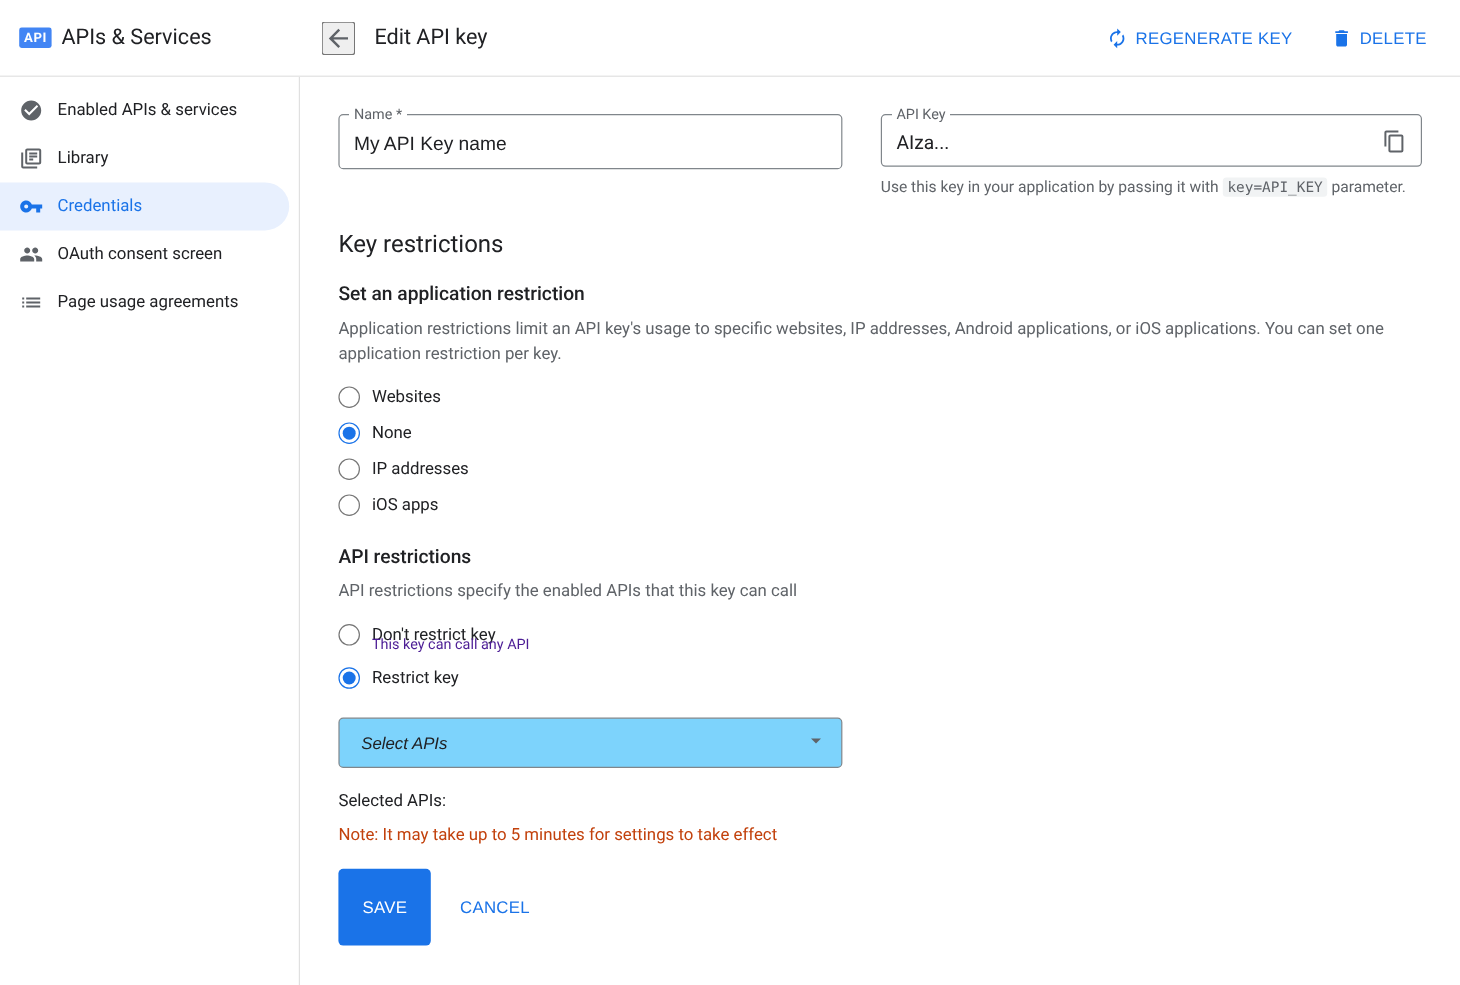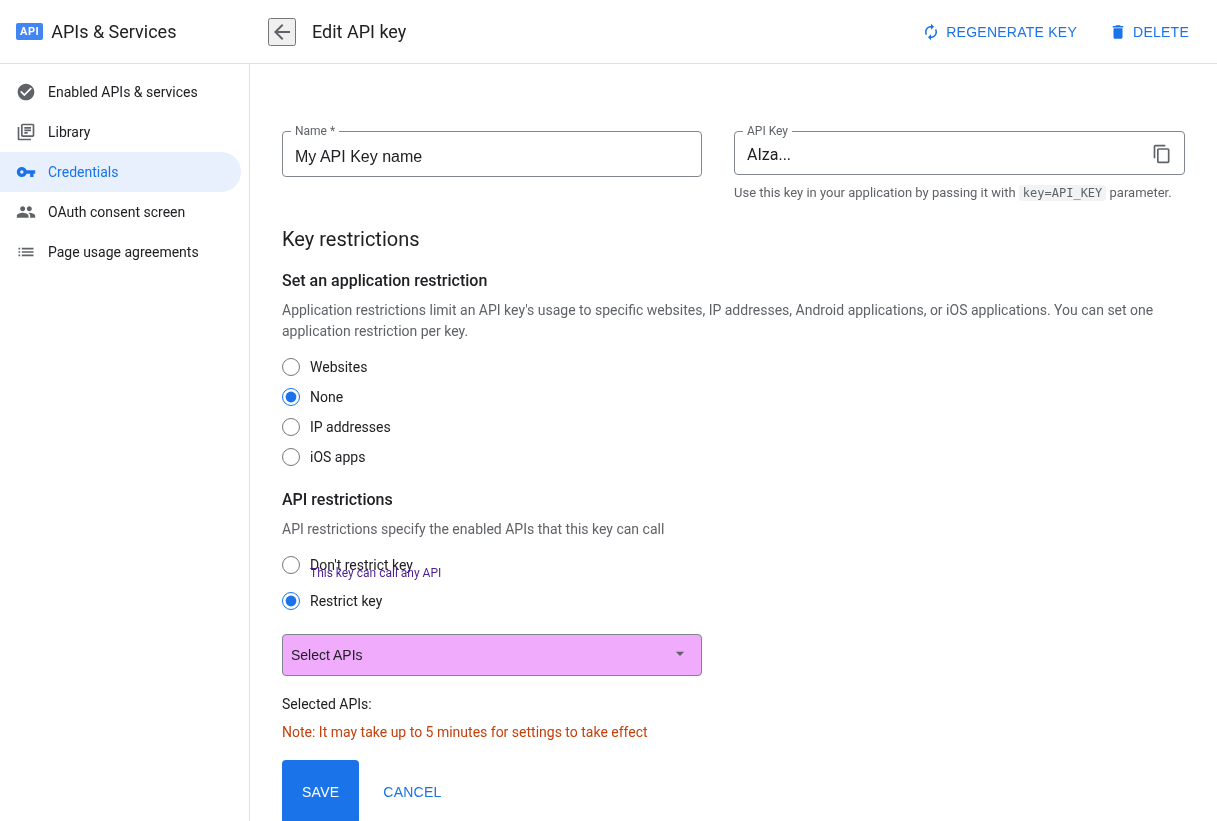--- a/index.html
+++ b/index.html
@@ -46,21 +46,21 @@
     .sidebar-item.active { background: #e8f0fe; color: #1a73e8; }
     .sidebar-item.active .sidebar-icon { color: #1a73e8; }
     .sidebar-icon { width: 20px; height: 20px; display: flex; align-items: center; justify-content: center; flex-shrink: 0; }
     .sidebar-icon svg { width: 20px; height: 20px; fill: #5f6368; }
     .sidebar-item.active .sidebar-icon svg { fill: #1a73e8; }
 
     
     .content { flex: 1; overflow-y: auto; padding: 24px 32px; }
 
     
-    .fields-row { display: flex; gap: 32px; margin-bottom: 24px; margin-top: 36px; }
+    .fields-row { display: flex; gap: 32px; margin-bottom: 24px; }
     .field-group { display: flex; flex-direction: column; }
     .field-group.wide { width: 420px; }
     .field-group.api-key-group { flex: 1; }
     .fieldset-box {
       border: 1px solid #80868b; border-radius: 4px;
       padding: 0; position: relative; margin: 0;
     }
     .fieldset-box legend {
       margin-left: 8px; padding: 0 4px; font-size: 12px; color: #5f6368;
     }
@@ -83,23 +83,23 @@
     
     .radio-group { display: flex; flex-direction: column; gap: 12px; margin-bottom: 24px; }
     .radio-item { display: flex; align-items: center; gap: 10px; cursor: pointer; font-size: 14px; }
     .radio-input { width: 18px; height: 18px; accent-color: #1a73e8; cursor: pointer; }
 
     
     .api-restrictions-section { margin-top: 8px; }
     .radio-sub-label { font-size: 12px; color: #4c1d95; margin-left: 28px; margin-top: -8px; }
     .select-wrapper { position: relative; width: 420px; margin-top: 12px; }
     .select-wrapper select {
-      width: 100%; padding: 12px 8px; font-size: 14px; color: #202124;
-      border: 1px solid #80868b; border-radius: 4px; background: #f0abfc;
-      appearance: none; cursor: pointer; outline: none;
+      width: 100%; padding: 12px 18px; font-size: 14px; color: #202124;
+      border: 1px solid #80868b; border-radius: 4px; background: #7dd3fc;
+      appearance: none; cursor: pointer; outline: none; font-style: italic;
     }
     .select-arrow { position: absolute; right: 12px; top: 50%; transform: translateY(-50%); pointer-events: none; }
     .select-arrow svg { fill: #5f6368; width: 20px; height: 20px; }
 
     
     .selected-apis-label { font-size: 14px; color: #202124; margin-top: 20px; margin-bottom: 0; font-weight: 400; }
 
     
     .note-text { font-size: 14px; color: #c2410c; margin-top: 12px; margin-bottom: 20px; }
 

